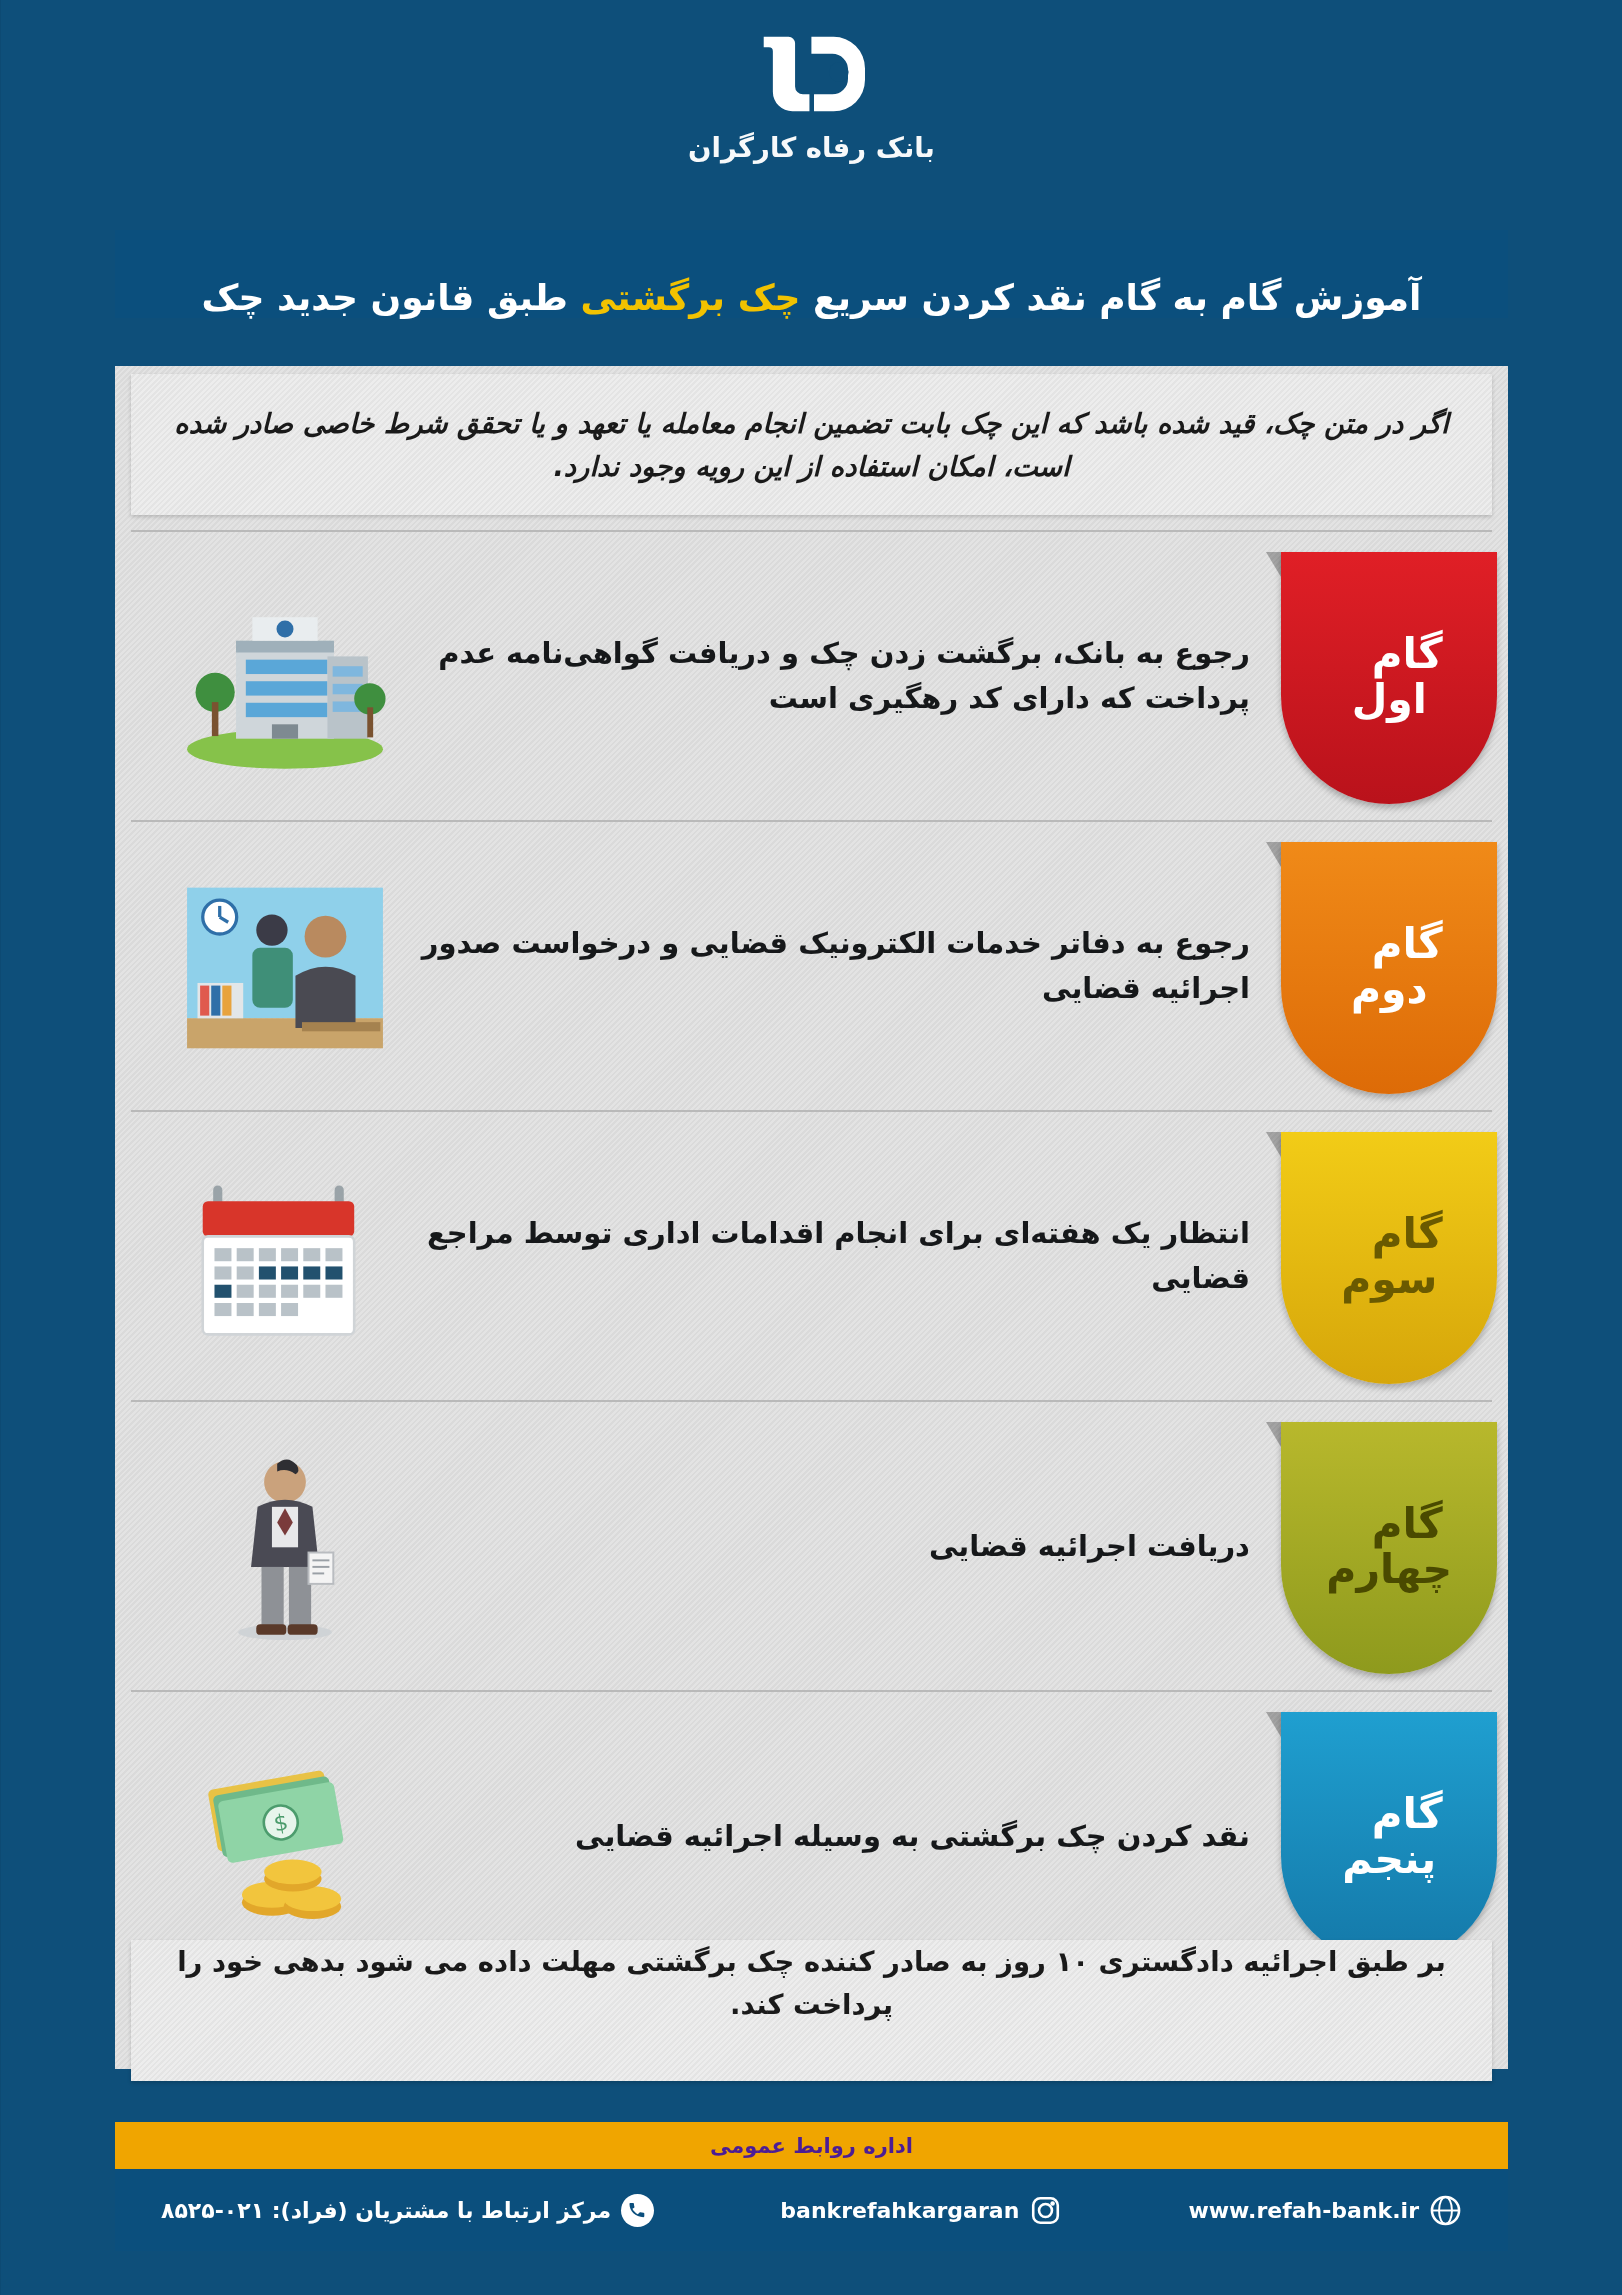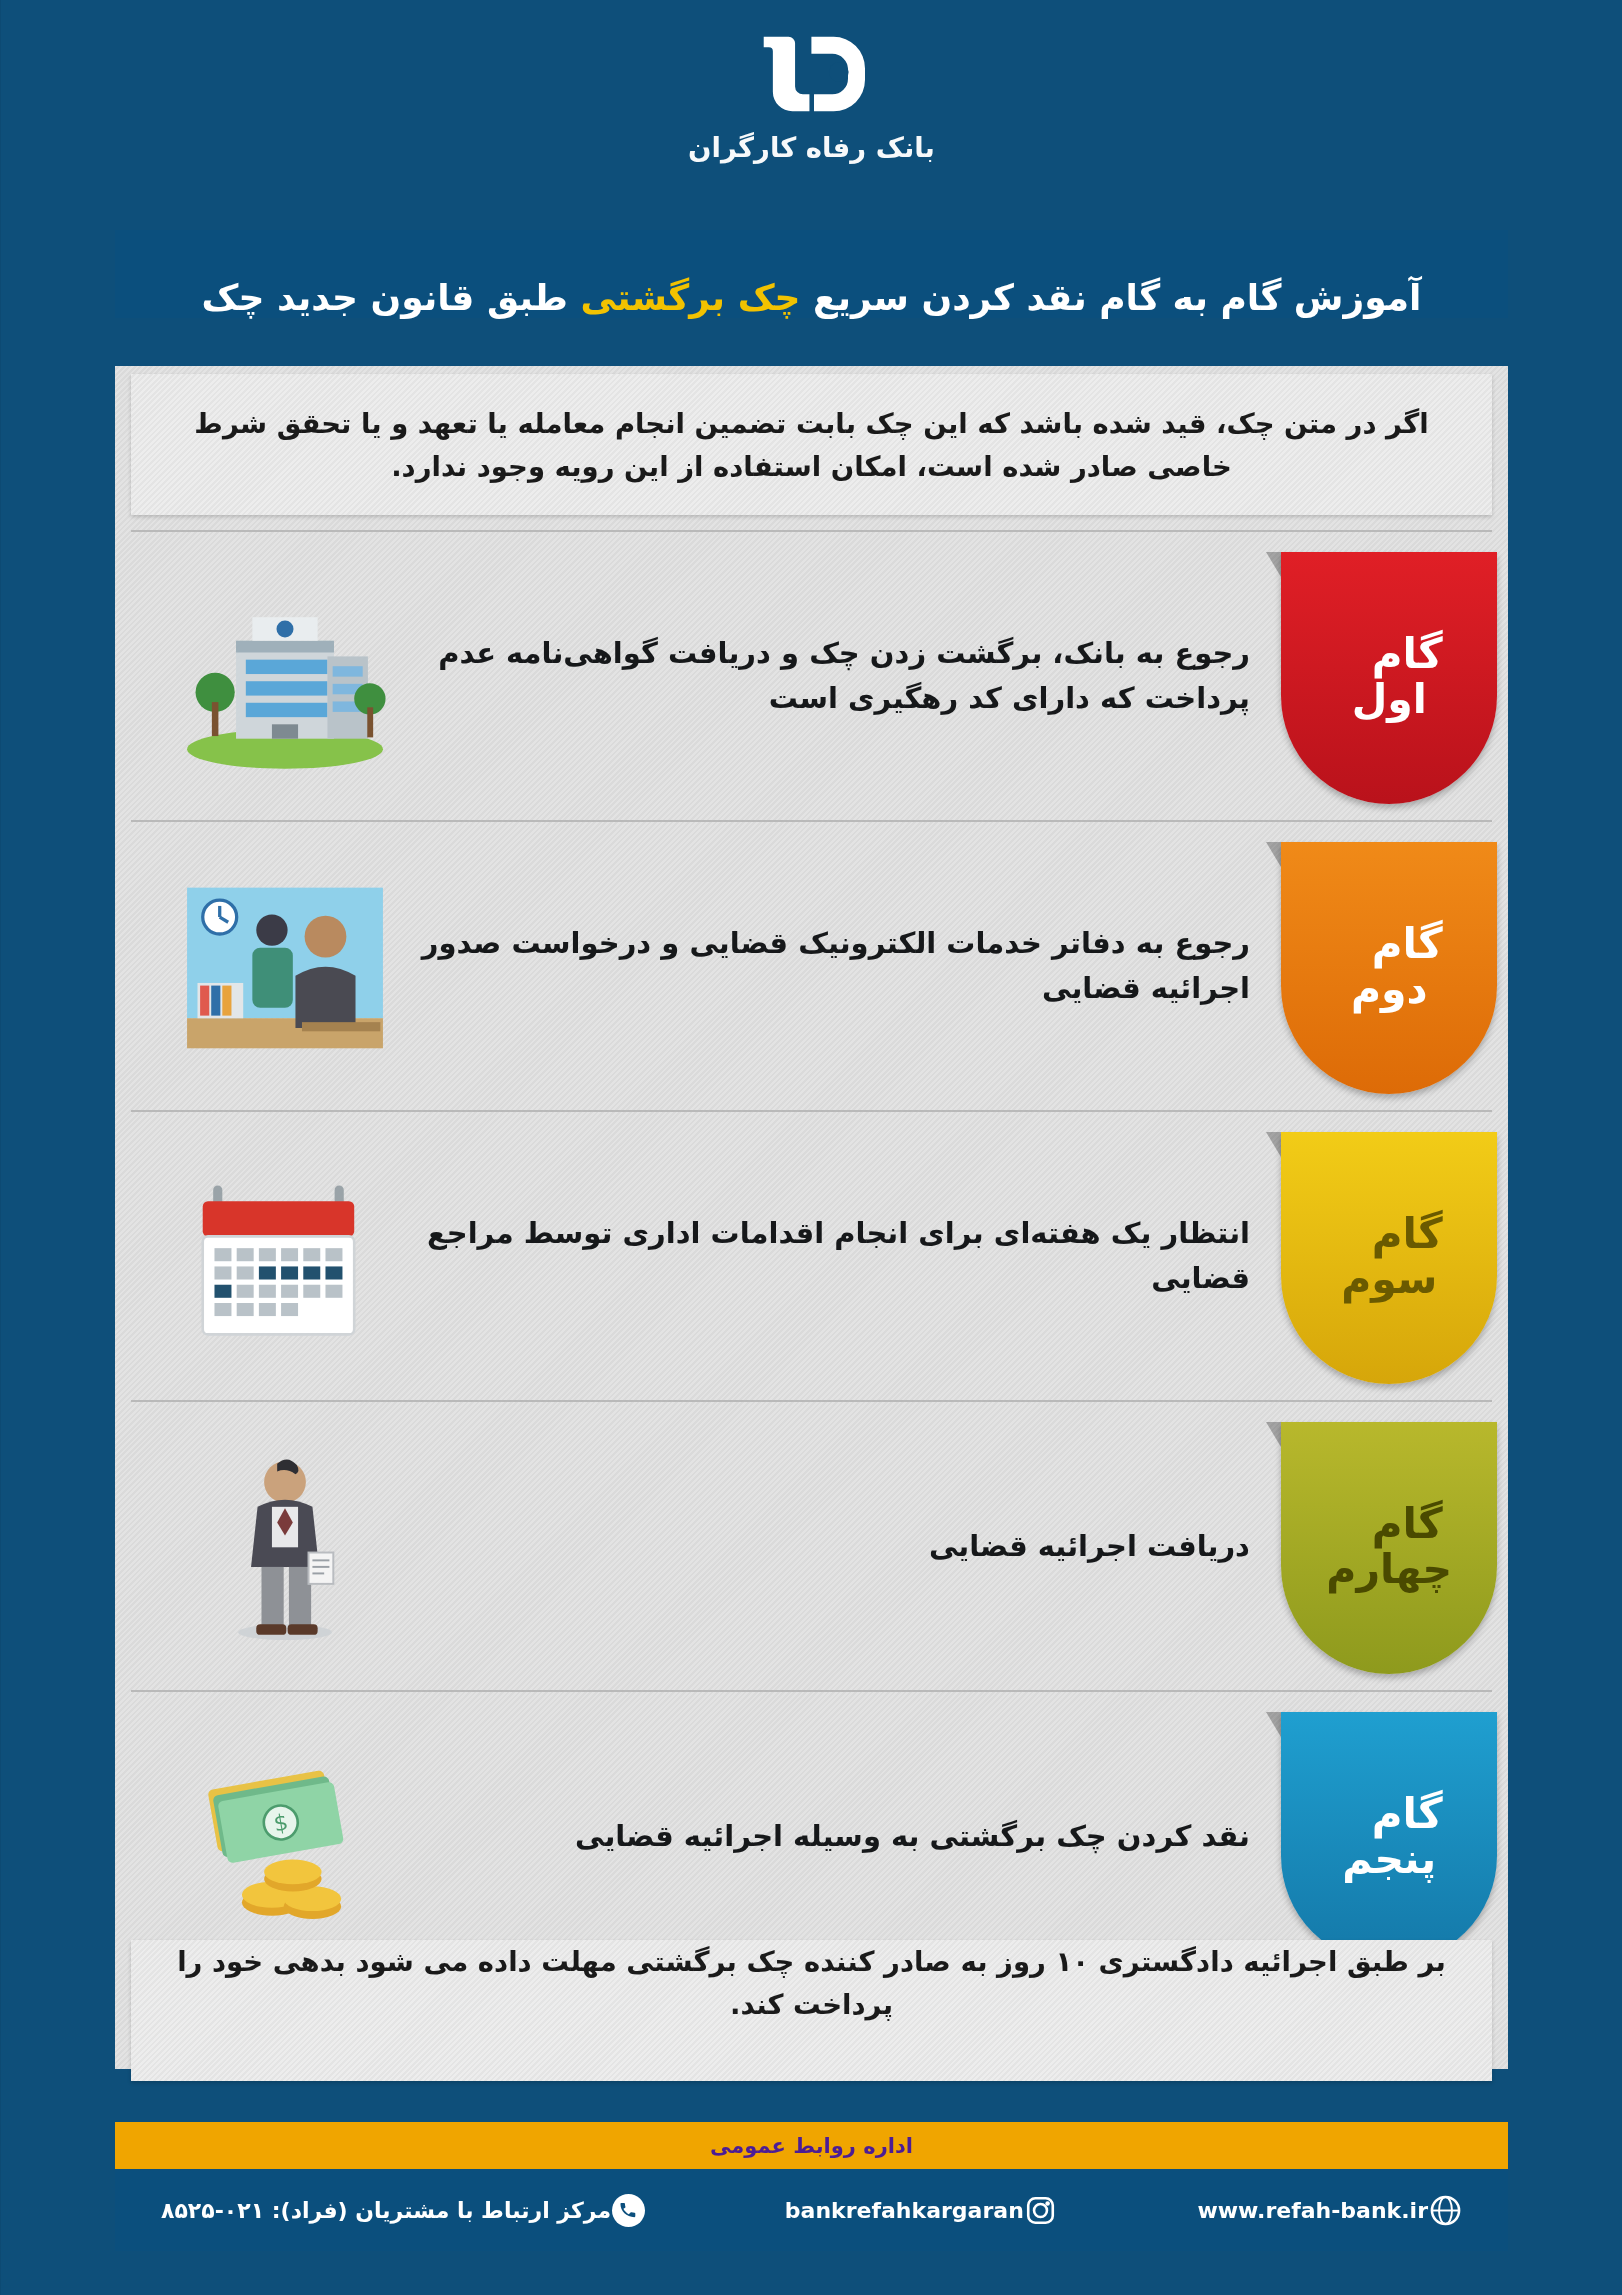--- a/index.html
+++ b/index.html
@@ -49,21 +49,21 @@
   .title-bar .t{
     color:#ffffff;font-size:36px;font-weight:bold;white-space:nowrap;
   }
   .title-bar .hl{color:#f2c200;}
   
   .note-top{
     position:absolute;left:131px;right:131px;top:374px;height:141px;
     background:repeating-linear-gradient(135deg,#ededed 0px,#ededed 2px,#e4e4e4 2px,#e4e4e4 3.9px);
     box-shadow:0 2px 3.9px rgba(0,0,0,.18);
     display:flex;align-items:center;justify-content:center;
-    padding:0 26px;box-sizing:border-box;
+    padding:0 26px;box-sizing:border-box;font-style:italic;
   }
   .note-top p{
     margin:0;text-align:center;font-size:27.5px;line-height:1.55;color:#1a1a1a;font-weight:bold;
   }
   
   .steps{
     position:absolute;left:131px;right:131px;top:530px;
   }
   .step{
     position:relative;height:288px;
@@ -116,21 +116,21 @@
   .footer-yellow{
     position:absolute;left:115px;right:115px;top:2122px;height:47px;
     background:#f0a500;display:flex;align-items:center;justify-content:center;
   }
   .footer-yellow span{color:#4c1d95;font-size:21px;font-weight:bold;}
   .footer-blue{
     position:absolute;left:115px;right:115px;top:2169px;height:82px;
     background:#0b4f7d;display:flex;align-items:center;justify-content:space-between;
     padding:0 46px;box-sizing:border-box;
   }
-  .f-item{display:flex;align-items:center;gap:0;color:#ffffff;font-size:22px;font-weight:bold;white-space:nowrap;}
+  .f-item{display:flex;align-items:center;gap:9px;color:#ffffff;font-size:22px;font-weight:bold;white-space:nowrap;}
   .f-ico{width:34px;height:34px;display:flex;align-items:center;justify-content:center;}
   .circle-ico{width:33px;height:33px;border-radius:50%;background:#ffffff;display:flex;align-items:center;justify-content:center;}
 </style>
 </head>
 <body>
 
 <div class="page">
 
   <div class="header">
     <div class="logo-wrap">

